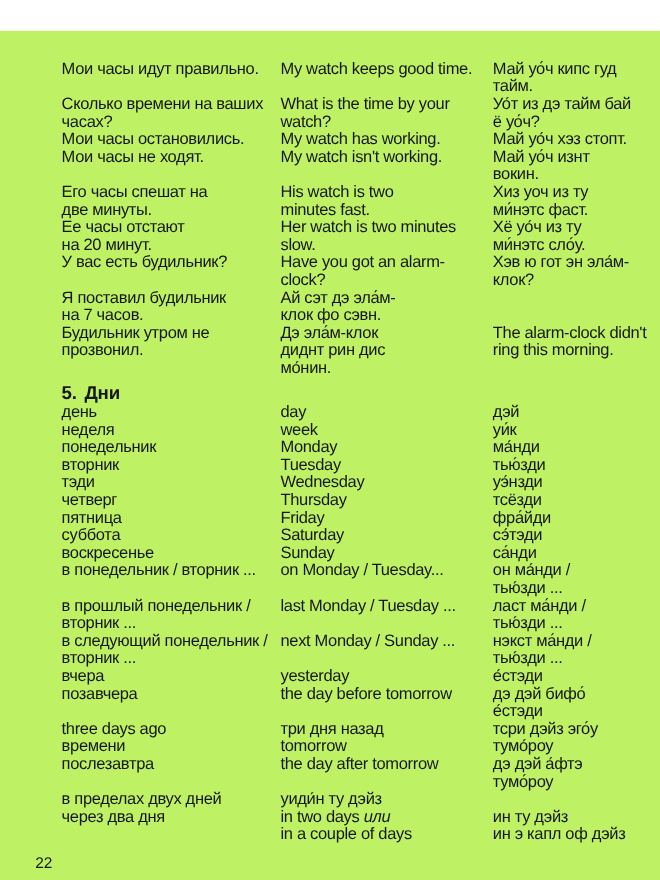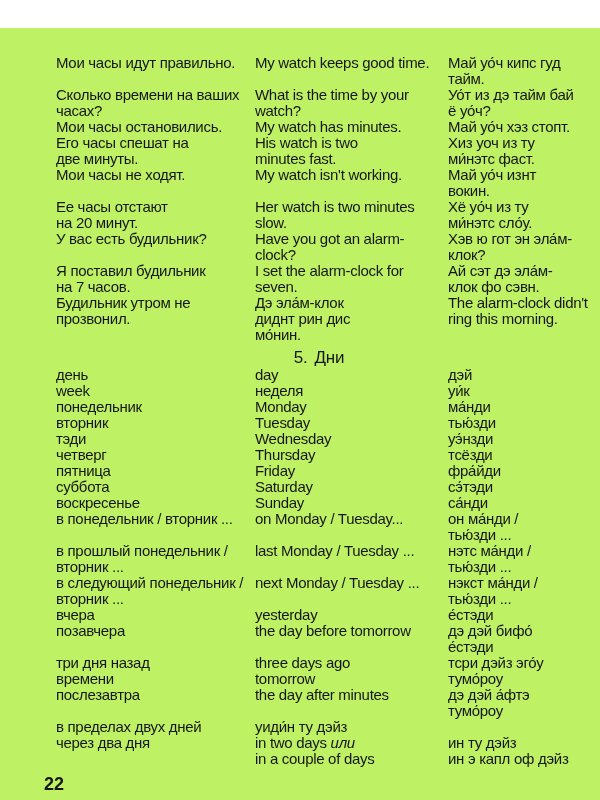--- a/index.html
+++ b/index.html
@@ -25,35 +25,34 @@
   .row {
     display: grid;
     grid-template-columns: 199px 193px 148px;
   }
   .cell {
     white-space: pre-line;
   }
   .section-heading {
     font-size: 17px;
     line-height: 17px;
-    font-weight: normal;
+    font-weight: bold;
     margin: 6px 0 1px 0;
     letter-spacing: -0.2px;
-    text-align: center;
   }
   .section-heading .num {
     display: inline-block;
     margin-right: 7px;
   }
   .page-number {
     position: absolute;
-    left: 44px;
+    left: 32px;
     top: 748px;
-    font-weight: bold;
-    font-size: 18px;
+    font-weight: normal;
+    font-size: 14px;
     letter-spacing: 0;
   }
   i { font-style: italic; text-align: right; }
 </style>
 </head>
 <body>
 
 <div class="page">
 
   <div id="rows-top">
@@ -66,57 +65,55 @@
       <div class="row">
         <div class="cell">Сколько времени на ваших
 часах?</div>
         <div class="cell">What is the time by your
 watch?</div>
         <div class="cell">Уо́т из дэ тайм бай
 ё уо́ч?</div>
       </div>
       <div class="row">
         <div class="cell">Мои часы остановились.</div>
-        <div class="cell">My watch has minutes.</div>
+        <div class="cell">My watch has working.</div>
         <div class="cell">Май уо́ч хэз стопт.</div>
+      </div>
+      <div class="row">
+        <div class="cell">Мои часы не ходят.</div>
+        <div class="cell">My watch isn't working.</div>
+        <div class="cell">Май уо́ч изнт
+вокин.</div>
       </div>
       <div class="row">
         <div class="cell">Его часы спешат на
 две минуты.</div>
         <div class="cell">His watch is two
 minutes fast.</div>
         <div class="cell">Хиз уоч из ту
 ми́нэтс фаст.</div>
       </div>
       <div class="row">
-        <div class="cell">Мои часы не ходят.</div>
-        <div class="cell">My watch isn't working.</div>
-        <div class="cell">Май уо́ч изнт
-вокин.</div>
-      </div>
-      <div class="row">
         <div class="cell">Ее часы отстают
 на 20 минут.</div>
         <div class="cell">Her watch is two minutes
 slow.</div>
         <div class="cell">Хё уо́ч из ту
 ми́нэтс сло́у.</div>
       </div>
       <div class="row">
         <div class="cell">У вас есть будильник?</div>
         <div class="cell">Have you got an alarm-
 clock?</div>
         <div class="cell">Хэв ю гот эн эла́м-
 клок?</div>
       </div>
       <div class="row">
         <div class="cell">Я поставил будильник
 на 7 часов.</div>
-        <div class="cell">I set the alarm-clock for
-seven.</div>
         <div class="cell">Ай сэт дэ эла́м-
 клок фо сэвн.</div>
       </div>
       <div class="row">
         <div class="cell">Будильник утром не
 прозвонил.</div>
         <div class="cell">Дэ эла́м-клок
 диднт рин дис
 мо́нин.</div>
         <div class="cell">The alarm-clock didn't
@@ -128,22 +125,22 @@
     <span class="num">5.</span><span>Дни</span>
   </div>
 
   <div id="rows-days">
       <div class="row">
         <div class="cell">день</div>
         <div class="cell">day</div>
         <div class="cell">дэй</div>
       </div>
       <div class="row">
+        <div class="cell">неделя</div>
         <div class="cell">week</div>
-        <div class="cell">неделя</div>
         <div class="cell">уи́к</div>
       </div>
       <div class="row">
         <div class="cell">понедельник</div>
         <div class="cell">Monday</div>
         <div class="cell">ма́нди</div>
       </div>
       <div class="row">
         <div class="cell">вторник</div>
         <div class="cell">Tuesday</div>
@@ -177,54 +174,54 @@
       <div class="row">
         <div class="cell">в понедельник / вторник ...</div>
         <div class="cell">on Monday / Tuesday...</div>
         <div class="cell">он ма́нди /
 тью́зди ...</div>
       </div>
       <div class="row">
         <div class="cell">в прошлый понедельник /
 вторник ...</div>
         <div class="cell">last Monday / Tuesday ...</div>
-        <div class="cell">нэтс ма́нди /
+        <div class="cell">ласт ма́нди /
 тью́зди ...</div>
       </div>
       <div class="row">
         <div class="cell">в следующий понедельник /
 вторник ...</div>
-        <div class="cell">next Monday / Tuesday ...</div>
+        <div class="cell">next Monday / Sunday ...</div>
         <div class="cell">нэкст ма́нди /
 тью́зди ...</div>
       </div>
       <div class="row">
         <div class="cell">вчера</div>
         <div class="cell">yesterday</div>
         <div class="cell">е́стэди</div>
       </div>
       <div class="row">
         <div class="cell">позавчера</div>
         <div class="cell">the day before tomorrow</div>
         <div class="cell">дэ дэй бифо́
 е́стэди</div>
       </div>
       <div class="row">
+        <div class="cell">three days ago</div>
         <div class="cell">три дня назад</div>
-        <div class="cell">three days ago</div>
         <div class="cell">тсри дэйз эго́у</div>
       </div>
       <div class="row">
         <div class="cell">времени</div>
         <div class="cell">tomorrow</div>
         <div class="cell">тумо́роу</div>
       </div>
       <div class="row">
         <div class="cell">послезавтра</div>
-        <div class="cell">the day after minutes</div>
+        <div class="cell">the day after tomorrow</div>
         <div class="cell">дэ дэй а́фтэ
 тумо́роу</div>
       </div>
       <div class="row">
         <div class="cell">в пределах двух дней</div>
         <div class="cell">уиди́н ту дэйз</div>
       </div>
       <div class="row">
         <div class="cell">через два дня</div>
         <div class="cell"><span>in two days </span><i>или</i><span>

